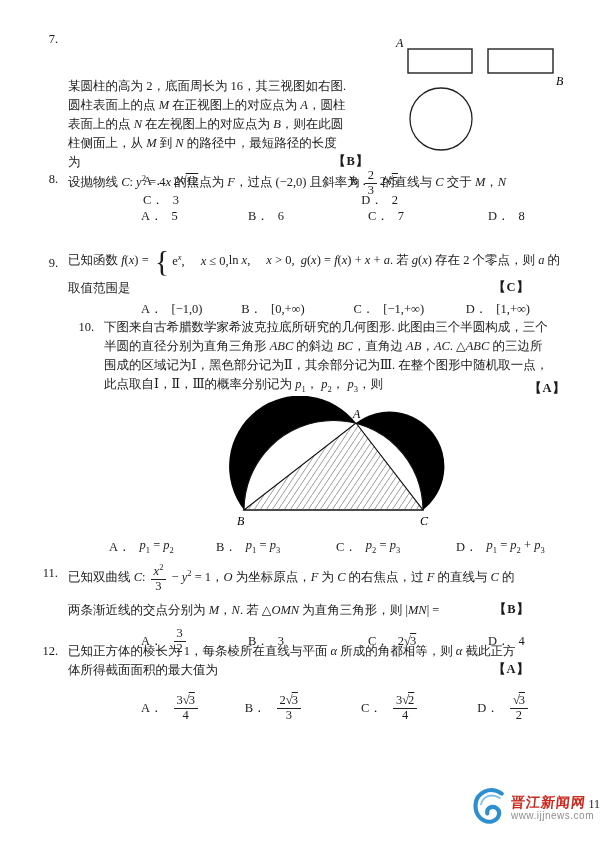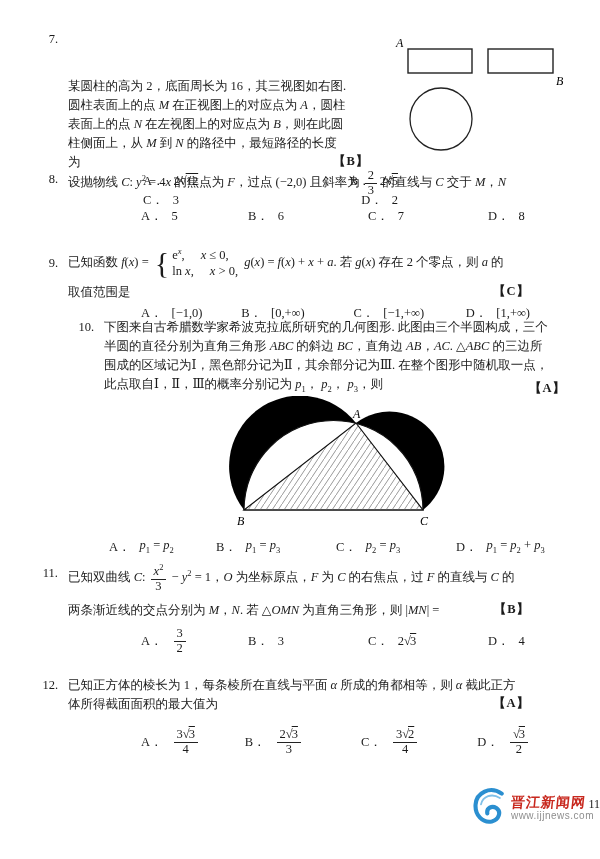--- a/index.html
+++ b/index.html
@@ -27,21 +27,21 @@
   .frac .fd { padding:0 3px; border-top:1px solid #222; }
   
   .sqrt { white-space:nowrap; }
   .sqrt .rad { text-decoration:overline; margin-left:-1px; }
   
   .vec { font-style:italic; position:relative; display:inline-block; margin:0 2px; }
   .vec::after { content:"→"; position:absolute; left:50%; transform:translateX(-50%); top:-0.95em; font-size:0.72em; font-style:normal; }
   
   .cases { display:inline-flex; align-items:center; vertical-align:middle; margin:0 3px; }
   .cases .brace { font-size:30px; line-height:1; font-weight:300; margin-right:3px; }
-  .cases .crows { display:inline-flex; flex-direction:column; line-height:1.3; }
+  .cases .crows { display:inline-flex; flex-direction:row; line-height:1.3; }
   .sp { display:inline-block; width:16px; }
   
   .opts { display:flex; margin-left:73px; margin-top:2px; align-items:center; }
   .opts .opt { display:flex; align-items:center; }
   .opts .opt:nth-child(1) { width:107px; }
   .opts .opt:nth-child(2) { width:120px; }
   .opts .opt:nth-child(3) { width:120px; }
   .opts .olabel { margin-right:9px; }
   .opts7 { display:flex; margin-left:75px; }
   .opts7 .opt { display:flex; align-items:center; }
@@ -239,21 +239,21 @@
             <span>2<span class="sqrt">√<span class="rad">3</span></span></span>
           </span>
         <span class="opt">
             <span class="olabel">D．</span>
             <span>4</span>
           </span>
       </div>
     </div>
   </div>
 
-  <div class="q" style="top:676px;">
+  <div class="q" style="top:642px;">
     <span class="qnum">12.</span>
     <div class="qbody">
       <div class="qline">已知正方体的棱长为 1，每条棱所在直线与平面 <i>α</i> 所成的角都相等，则 <i>α</i> 截此正方</div>
       <div class="qline">
         <span>体所得截面面积的最大值为</span>
         <span class="ans">【A】</span>
       </div>
       <div class="opts" style="margin-top:10px; min-height:36px;">
         <span class="opt">
             <span class="olabel">A．</span>

